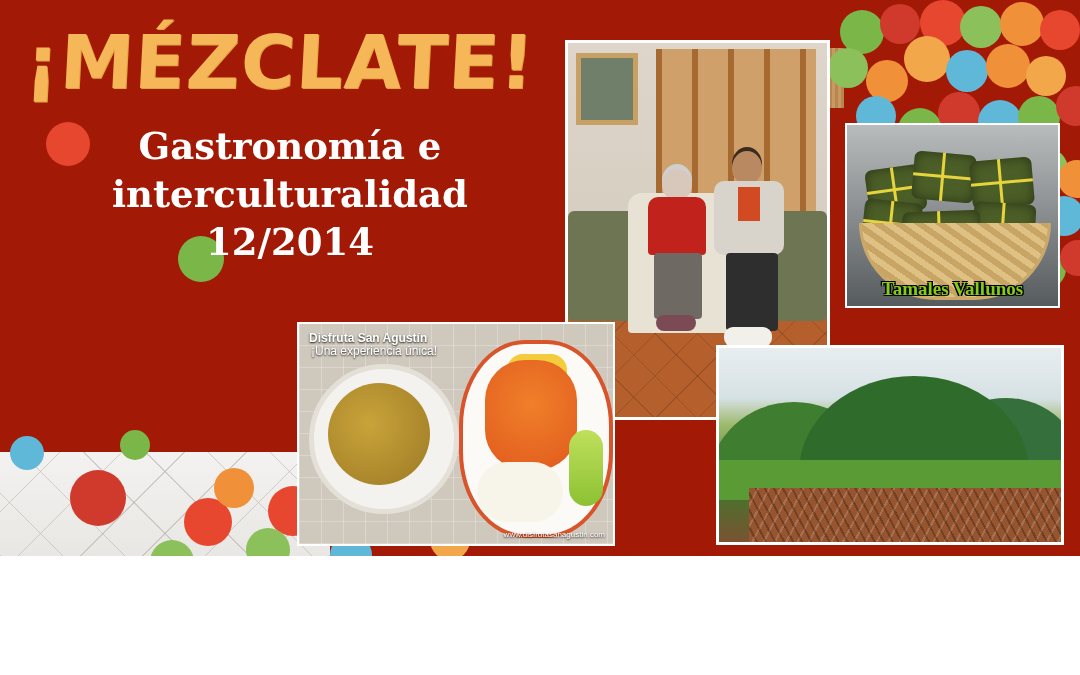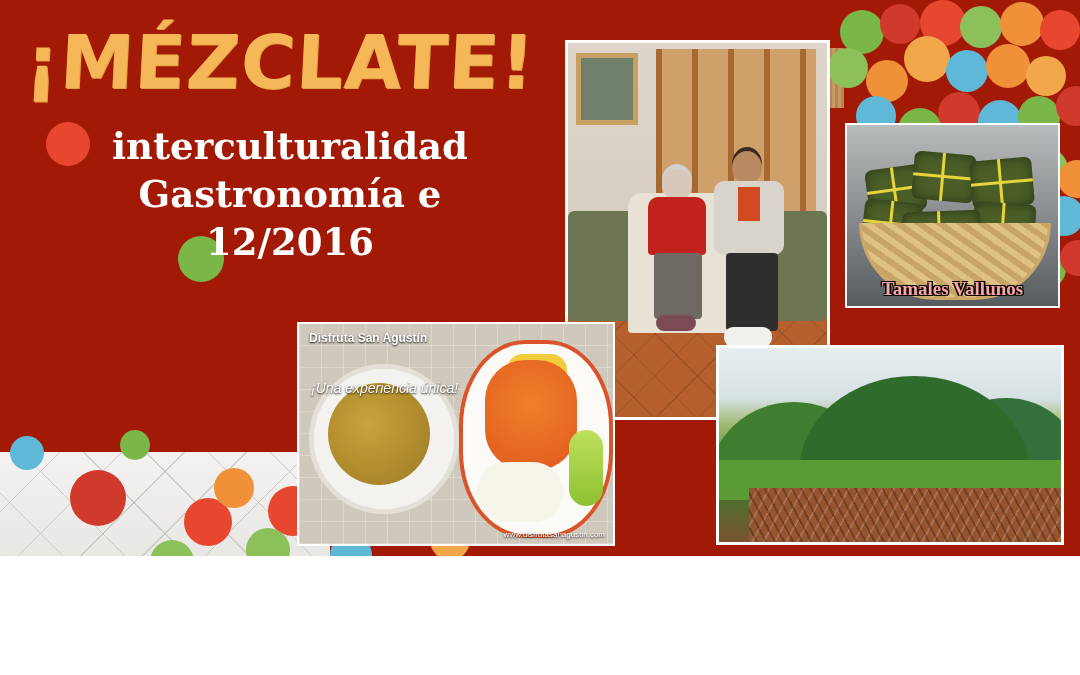--- a/index.html
+++ b/index.html
@@ -123,26 +123,26 @@
   .ld-mt3{position:absolute;right:-20px;top:50px;width:150px;height:70px;border-radius:50% 50% 0 0 / 100% 100% 0 0;background:#356f3c;}
   .ld-field{position:absolute;left:0;top:112px;width:100%;height:40px;background:#5b9b36;}
   .ld-town{position:absolute;left:30px;top:140px;width:100%;height:58px;background:#97552f;
      background-image:repeating-linear-gradient(62deg,rgba(0,0,0,.25) 0 2px,transparent 2px 8px),
                       repeating-linear-gradient(-62deg,rgba(255,255,255,.16) 0 2px,transparent 2px 10px);}
 
   
   .wm{position:absolute;color:#fff;font-family:"Liberation Sans", sans-serif;}
   .wm-elpais{left:10px;top:8px;font-size:9px;font-family:"Liberation Serif", serif;text-shadow:0 1px 2px rgba(0,0,0,.8);}
   .wm-disfruta{left:10px;top:7px;font-size:12px;font-weight:bold;text-shadow:0 1px 2px rgba(0,0,0,.9);}
-  .wm-disfruta-sub{left:12px;top:20px;font-size:14px;font-style:italic;text-shadow:0 1px 2px rgba(0,0,0,.9);margin-top:36px;}
+  .wm-disfruta-sub{left:12px;top:20px;font-size:12px;text-shadow:0 1px 2px rgba(0,0,0,.9);}
   .wm-url{right:8px;bottom:5px;font-size:8px;text-shadow:0 1px 2px rgba(0,0,0,.9);}
   .cap-tamales{
     position:absolute;left:0;right:0;bottom:6px;text-align:center;
     font-family:"Liberation Serif", serif;font-weight:bold;font-size:19px;
-    color:#fca5a5;
+    color:#84cc16;
     text-shadow:
       -1.3px -1.3px 0 #000, 1.3px -1.3px 0 #000,
       -1.3px  1.3px 0 #000, 1.3px  1.3px 0 #000;
   }
 
   
   .footer{position:absolute;left:0;top:556px;width:1080px;height:119px;background:#fff;}
 </style>
 </head>
 <body>
@@ -201,23 +201,23 @@
         <div class="conf" style="left: 352px; top: 496px; width: 48px; height: 48px; background: rgb(242, 167, 75);"></div>
         <div class="conf" style="left: 330px; top: 534px; width: 42px; height: 42px; background: rgb(95, 184, 216);"></div>
         <div class="conf" style="left: 396px; top: 486px; width: 44px; height: 44px; background: rgb(240, 145, 58);"></div>
         <div class="conf" style="left: 430px; top: 520px; width: 40px; height: 40px; background: rgb(242, 167, 75);"></div>
         <div class="conf" style="left: 10px; top: 436px; width: 34px; height: 34px; background: rgb(95, 184, 216);"></div>
         <div class="conf" style="left: 120px; top: 430px; width: 30px; height: 30px; background: rgb(122, 182, 72);"></div>
       </div>
 
     <div class="title1">¡MÉZCLATE!</div>
     <div class="title2">
+      <div>Gastronomía e</div>
       <div>interculturalidad</div>
-      <div>Gastronomía e</div>
-      <div>12/2016</div>
+      <div>12/2014</div>
     </div>
 
 
     <div class="photo ph-main">
       <div class="lr-wall"></div>
       <div class="lr-door"></div>
       <div class="lr-picture"></div>
       <div class="lr-floor"></div>
       <div class="lr-sofaL"></div>
       <div class="lr-sofaR"></div>

